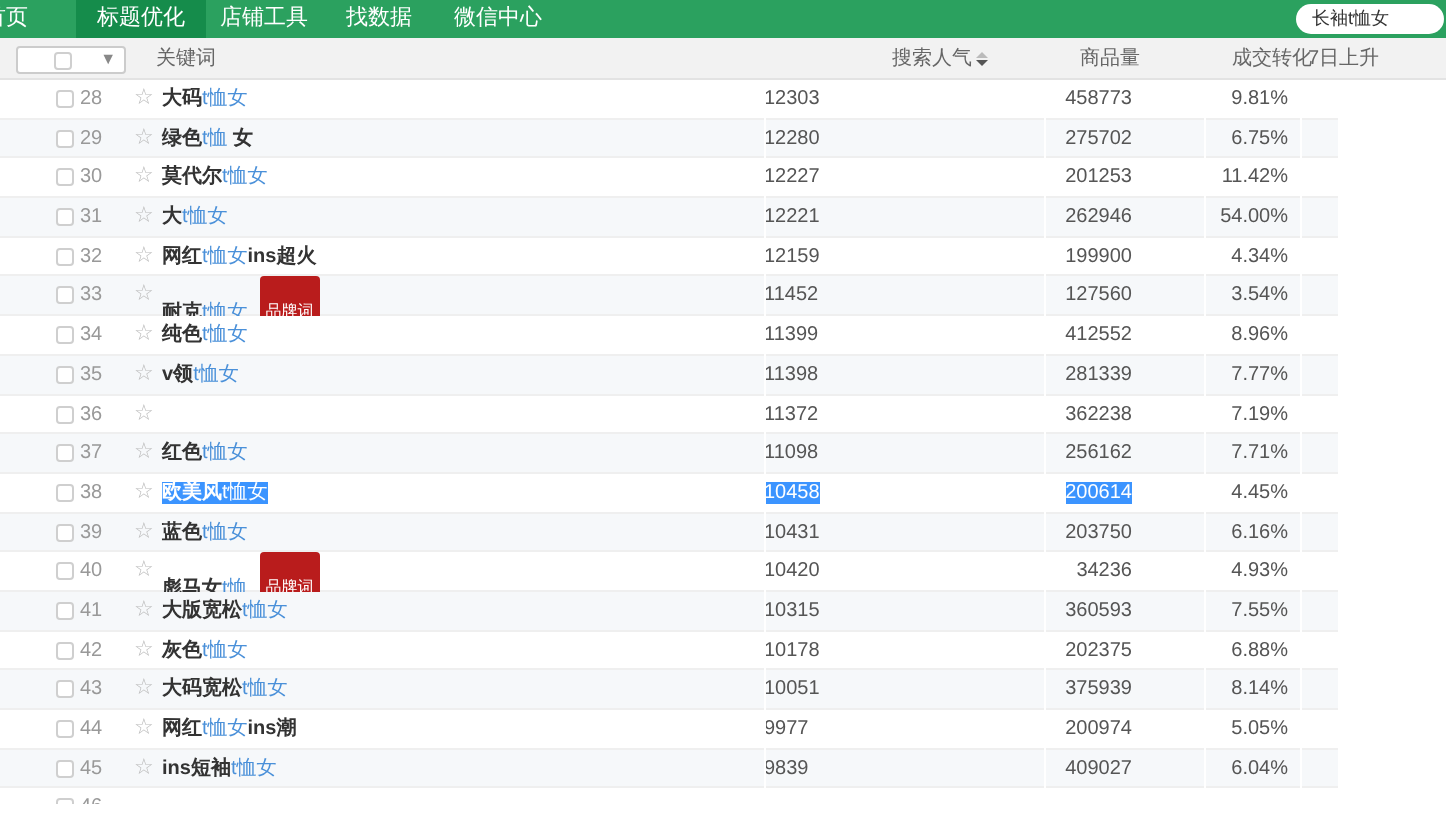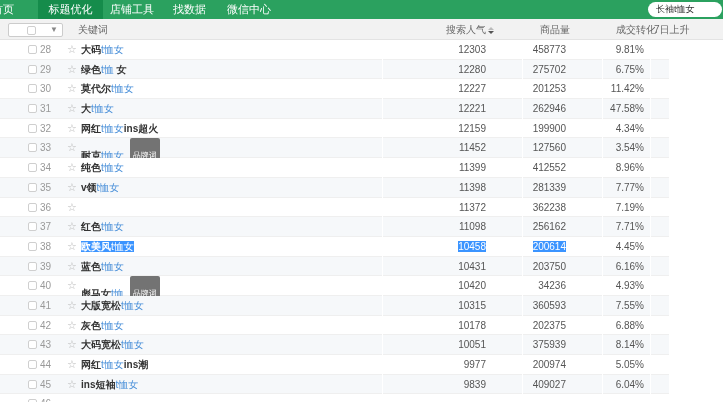--- a/index.html
+++ b/index.html
@@ -37,23 +37,23 @@
   .row.alt { background:#F6F8FA; }
   .cell { position:absolute; top:0; height:19.7px; line-height:19.7px; white-space:nowrap; }
   .cb { width:9px; height:9px; border:1px solid #CFCFCF; border-radius:2px; background:#fff;
     display:inline-block; cursor:pointer; }
   .row .cb { position:absolute; left:28px; top:5px; }
   .rownum { left:40px; color:#999; }
   .star { left:67px; color:#BBB; font-size:11px; cursor:pointer; }
   .kw { left:81px; cursor:pointer; }
   .kw .pre, .kw .suf { color:#333;font-weight:bold; }
   .kw .match { color:#4A90D9; }
-  .badge { display:inline-block; margin-left:6px; background:#737373; color:#fff;
+  .badge { display:inline-block; margin-left:6px; background:#b91c1c; color:#fff;
     font-size:8px; line-height:11px; padding:12px 3px; border-radius:2px; vertical-align:1px; }
-  .num-search { left:382px; width:104px; text-align:right; }
+  .num-search { left:382px; width:104px; }
   .num-prod  { left:440px; width:126px; text-align:right; }
   .num-conv  { left:540px; width:104px; text-align:right; }
   .sel { background:#3B94FF; color:#fff !important; }
   .sel .pre,.sel .match,.sel .suf { color:#fff;text-align:right; }
   .sep { position:absolute; top:0; width:1px; height:19.7px; background:#fff; }
 </style>
 </head>
 <body>
 
 <div id="app">
@@ -128,21 +128,21 @@
     <span class="sep" style="left:718px;"></span>
   </div>
 
   <div class="row alt">
     <span class="cb"></span>
     <span class="cell rownum">31</span>
     <span class="cell star">☆</span>
     <span class="cell kw"><span class="kwbody"><span class="pre">大</span><span class="match">t恤女</span><span class="suf"></span></span></span>
     <span class="cell num-search"><span class="v">12221</span></span>
     <span class="cell num-prod"><span class="v">262946</span></span>
-    <span class="cell num-conv"><span class="v">47.58%</span></span>
+    <span class="cell num-conv"><span class="v">54.00%</span></span>
     <span class="cell" style="left:660px;"></span>
     <span class="sep" style="left:382px;"></span>
     <span class="sep" style="left:522px;"></span>
     <span class="sep" style="left:602px;"></span>
     <span class="sep" style="left:650px;"></span>
     <span class="sep" style="left:718px;"></span>
   </div>
 
   <div class="row">
     <span class="cb"></span>

